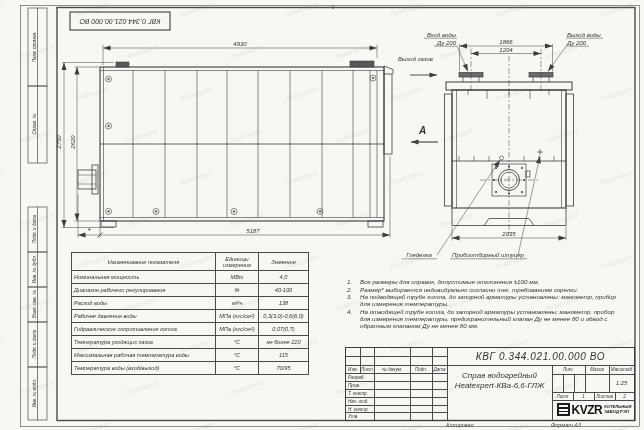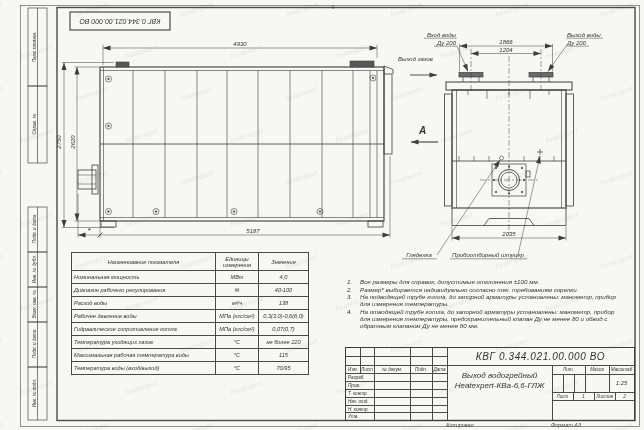--- a/index.html
+++ b/index.html
@@ -499,31 +499,43 @@
   <div class="tb-cell" style="left:86px; top:17px; width:15px; height:8px;">Дата</div>
 
   <div class="tb-cell left" style="left:0; top:25px; width:28px; height:8px;">Разраб.</div>
   <div class="tb-cell left" style="left:0; top:33px; width:28px; height:8px;">Пров.</div>
   <div class="tb-cell left" style="left:0; top:41px; width:28px; height:8px;">Т. контр.</div>
   <div class="tb-cell left" style="left:0; top:49px; width:28px; height:8px;">Нач. отд.</div>
   <div class="tb-cell left" style="left:0; top:57px; width:28px; height:8px;">Н. контр.</div>
   <div class="tb-cell left" style="left:0; top:64px; width:28px; height:8px;">Утв.</div>
 
   <div class="tb-name">
-    <span>Выход водогрейный</span>
+    <span>Справ водогрейный</span>
     <span>Heatexpert-КВа-6,6-ГЛЖ</span>
   </div>
 
   <div class="tb-cell" style="left:206px; top:17px; width:33px; height:9px;">Лит.</div>
   <div class="tb-cell" style="left:239px; top:17px; width:24px; height:9px;">Масса</div>
   <div class="tb-cell" style="left:263px; top:17px; width:25px; height:9px;">Масштаб</div>
   <div class="tb-cell" style="left:263px; top:26px; width:25px; height:18px; font-size:6px;">1:25</div>
   <div class="tb-cell" style="left:206px; top:44px; width:21px; height:8px;">Лист</div>
   <div class="tb-cell" style="left:227px; top:44px; width:21px; height:8px;">1</div>
   <div class="tb-cell" style="left:248px; top:44px; width:21px; height:8px;">Листов</div>
   <div class="tb-cell" style="left:269px; top:44px; width:19px; height:8px;">2</div>
 
+  <div class="tb-logo">
+    <span class="logo-mark">
+          <i style="top:2px;"></i>
+          <i style="top:5.5px;"></i>
+          <i style="top:9px;"></i>
+        </span>
+    <span class="logo-brand">KVZR</span>
+    <span class="logo-txt">
+      <span>КОТЕЛЬНЫЙ</span><br>
+      <span>ЗАВОД РЭП</span>
+    </span>
+  </div>
 </div>
 
 <div class="foot" style="left:425px; width:70px;">Копировал</div>
 <div class="foot" style="left:536px; width:60px;">Формат А3</div>
 
 </div>
 
 </body></html>

